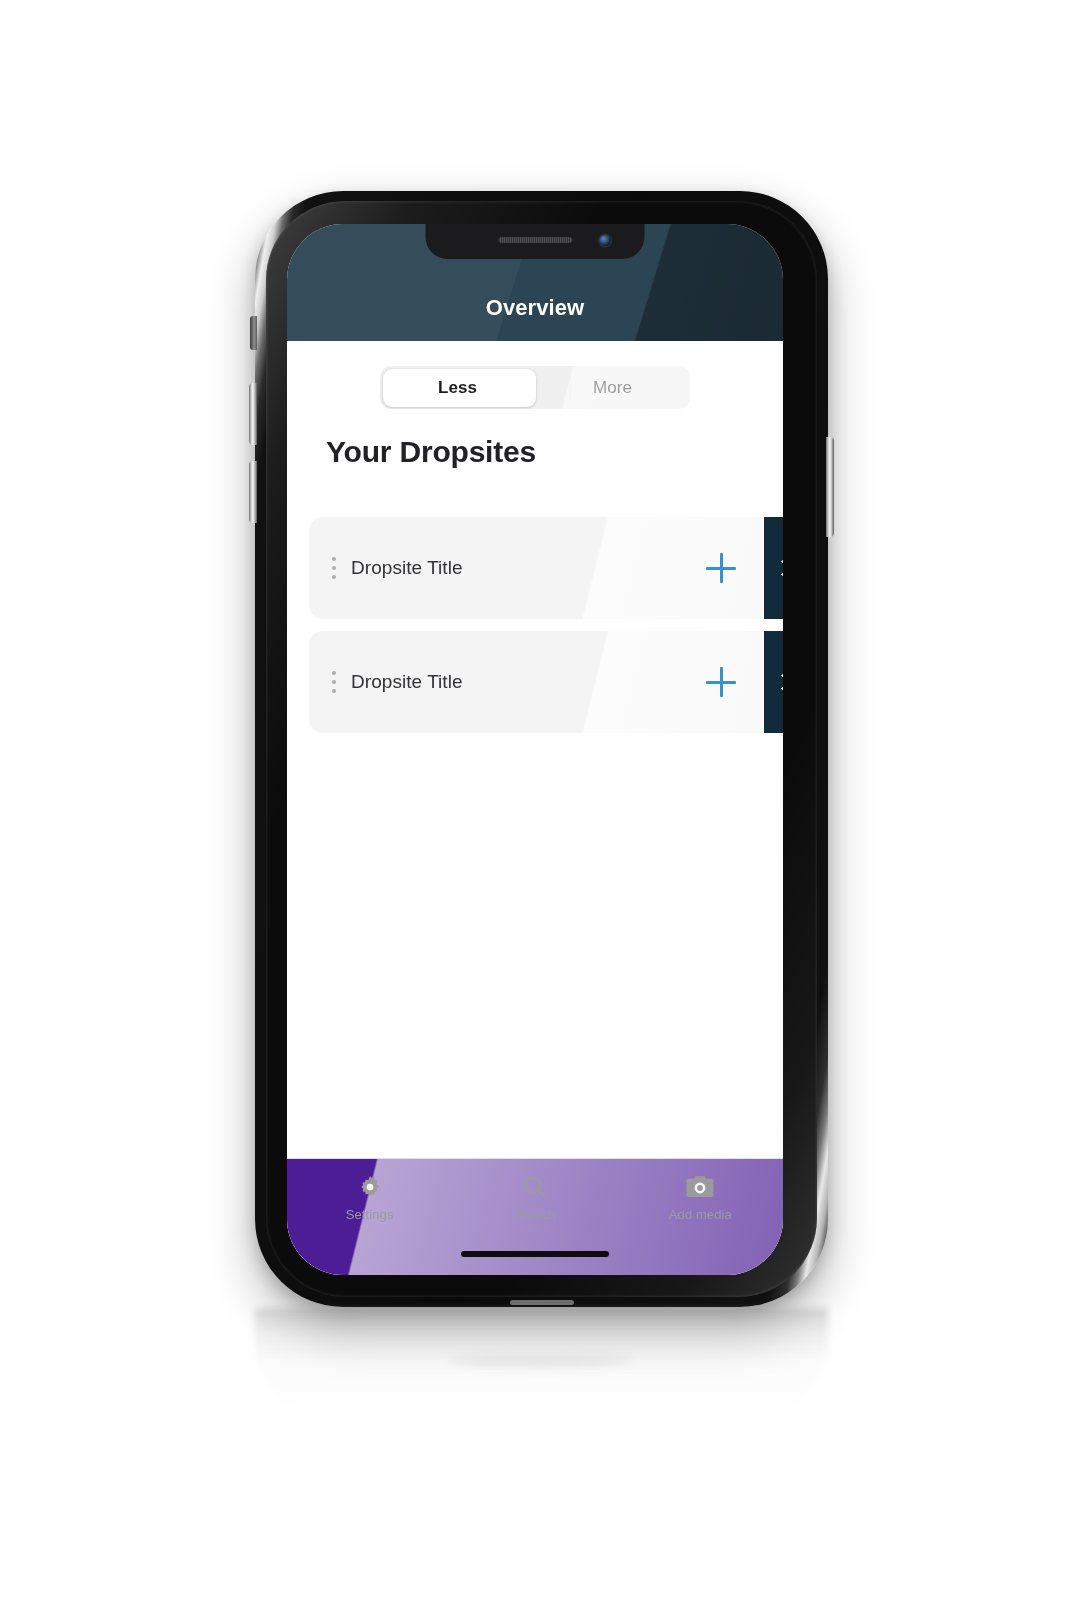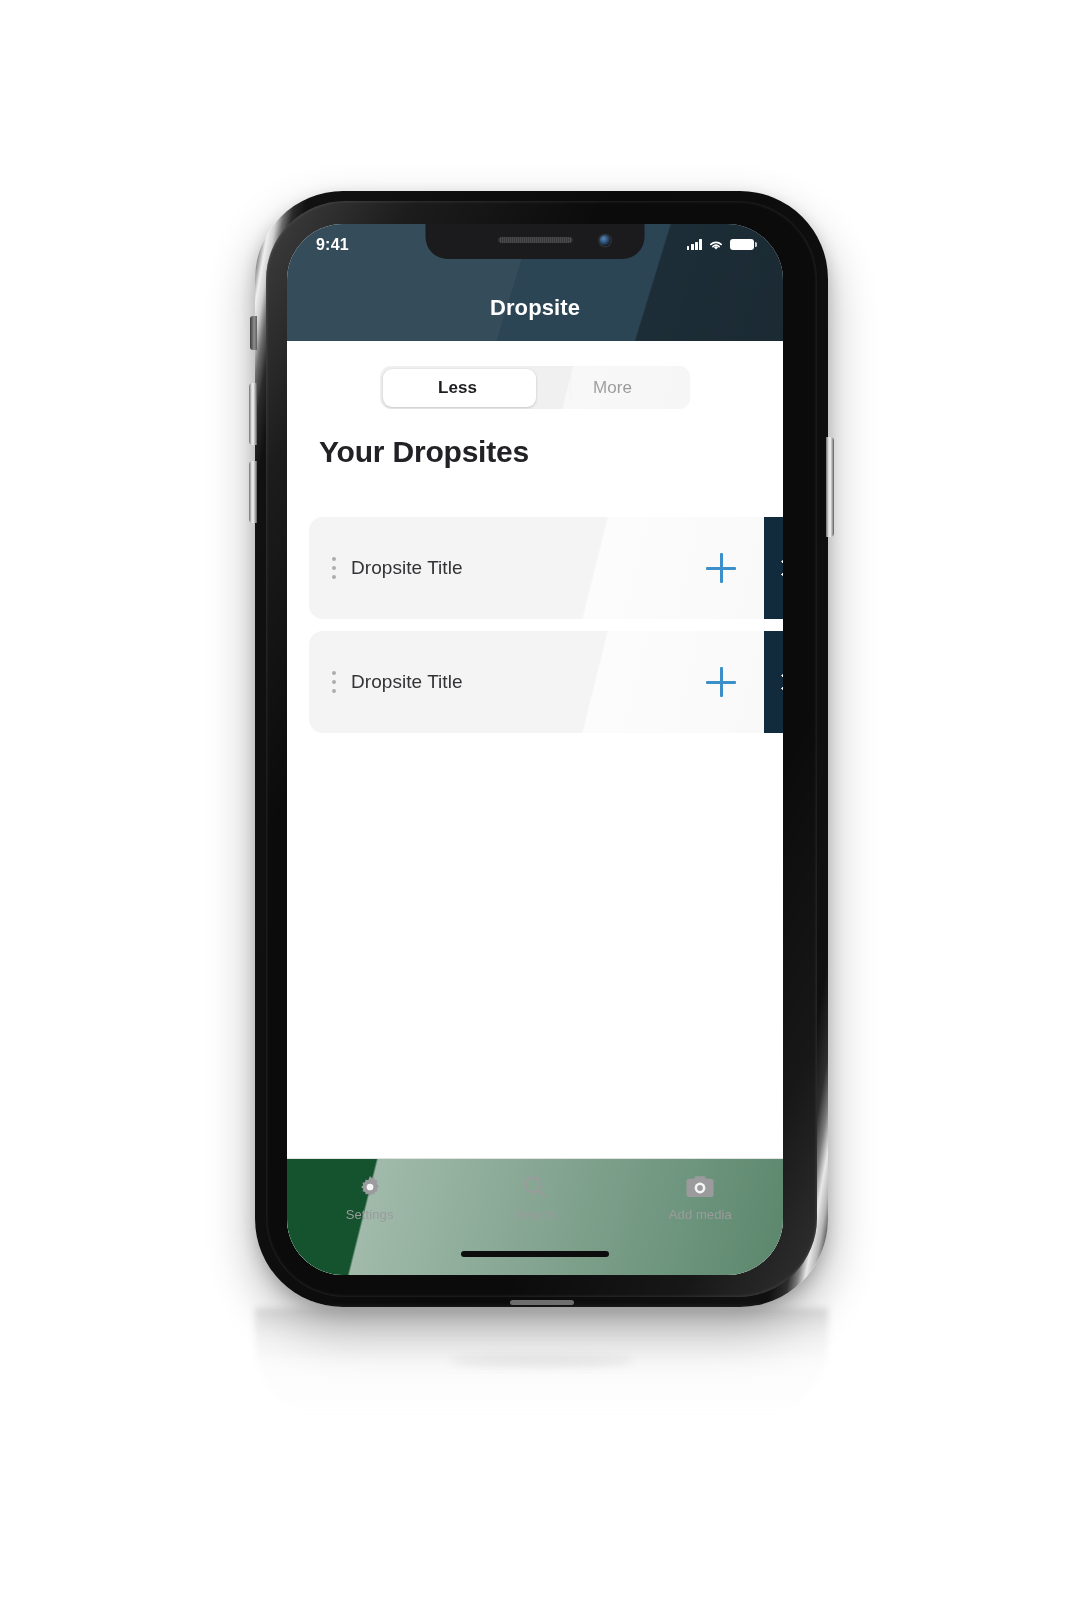--- a/index.html
+++ b/index.html
@@ -292,21 +292,21 @@
     position: absolute;
     left: 0; top: 0; width: 100%; height: 100%;
     background: linear-gradient(104deg, rgba(255,255,255,0) 60%, rgba(255,255,255,0.55) 60.4%, rgba(255,255,255,0.4) 100%);
     z-index: 3;
     pointer-events: none;
   }
 
   
   #section-heading {
     position: absolute;
-    left: 32px;
+    left: 39px;
     top: 94px;
     font-size: 30px;
     font-weight: bold;
     color: #222226;
     letter-spacing: -0.2px;
   }
 
   
   #dropsite-list {
     position: absolute;
@@ -403,21 +403,21 @@
     border-radius: 1px;
   }
 
   
   #tab-bar {
     position: absolute;
     left: 0;
     bottom: 0;
     width: 100%;
     height: 117px;
-    background: #14532d;
+    background: #4c1d95;
     border-top: 1px solid #e2e2e2;
     box-sizing: border-box;
   }
   #tab-bar-glare {
     position: absolute;
     left: 0; top: 0; width: 100%; height: 100%;
     background: linear-gradient(104deg, rgba(255,255,255,0) 17%, rgba(255,255,255,0.6) 17.4%, rgba(255,255,255,0.3) 100%);
     pointer-events: none;
   }
   #tab-items {
@@ -512,41 +512,22 @@
   <div id="phone-screen">
 
     <div id="app-header">
       <div id="header-glare"></div>
 
       <div id="notch">
         <div id="notch-speaker"></div>
         <div id="notch-camera"></div>
       </div>
 
-      <div id="status-bar">
-        <div id="status-time">9:41</div>
-        <div id="status-icons">
-          <span class="bar-group">
-            <i></i>
-              <i></i>
-              <i></i>
-              <i></i>
-          </span>
-          <svg width="16" height="12" viewBox="0 0 16 12">
-            <path d="M8 10.6 L5.9 8.2 A3.2 3.2 0 0 1 10.1 8.2 Z" fill="#fff"></path>
-            <path d="M2.9 5.3 A7.6 7.6 0 0 1 13.1 5.3" stroke="#fff" stroke-width="1.8" fill="none" stroke-linecap="round"></path>
-            <path d="M4.9 7.6 A4.7 4.7 0 0 1 11.1 7.6" stroke="#fff" stroke-width="1.7" fill="none" stroke-linecap="round"></path>
-          </svg>
-          <span id="battery-shell">
-            <span id="battery-nub"></span>
-          </span>
-        </div>
-      </div>
-
-      <div id="header-title">Dropsite</div>
+
+      <div id="header-title">Overview</div>
     </div>
 
     <div id="app-body">
 
       <div id="segmented-control">
         <div id="seg-thumb"></div>
         <div id="seg-divider"></div>
         <div class="seg-item selected">Less</div>
         <div class="seg-item">More</div>
         <div id="seg-glare"></div>

